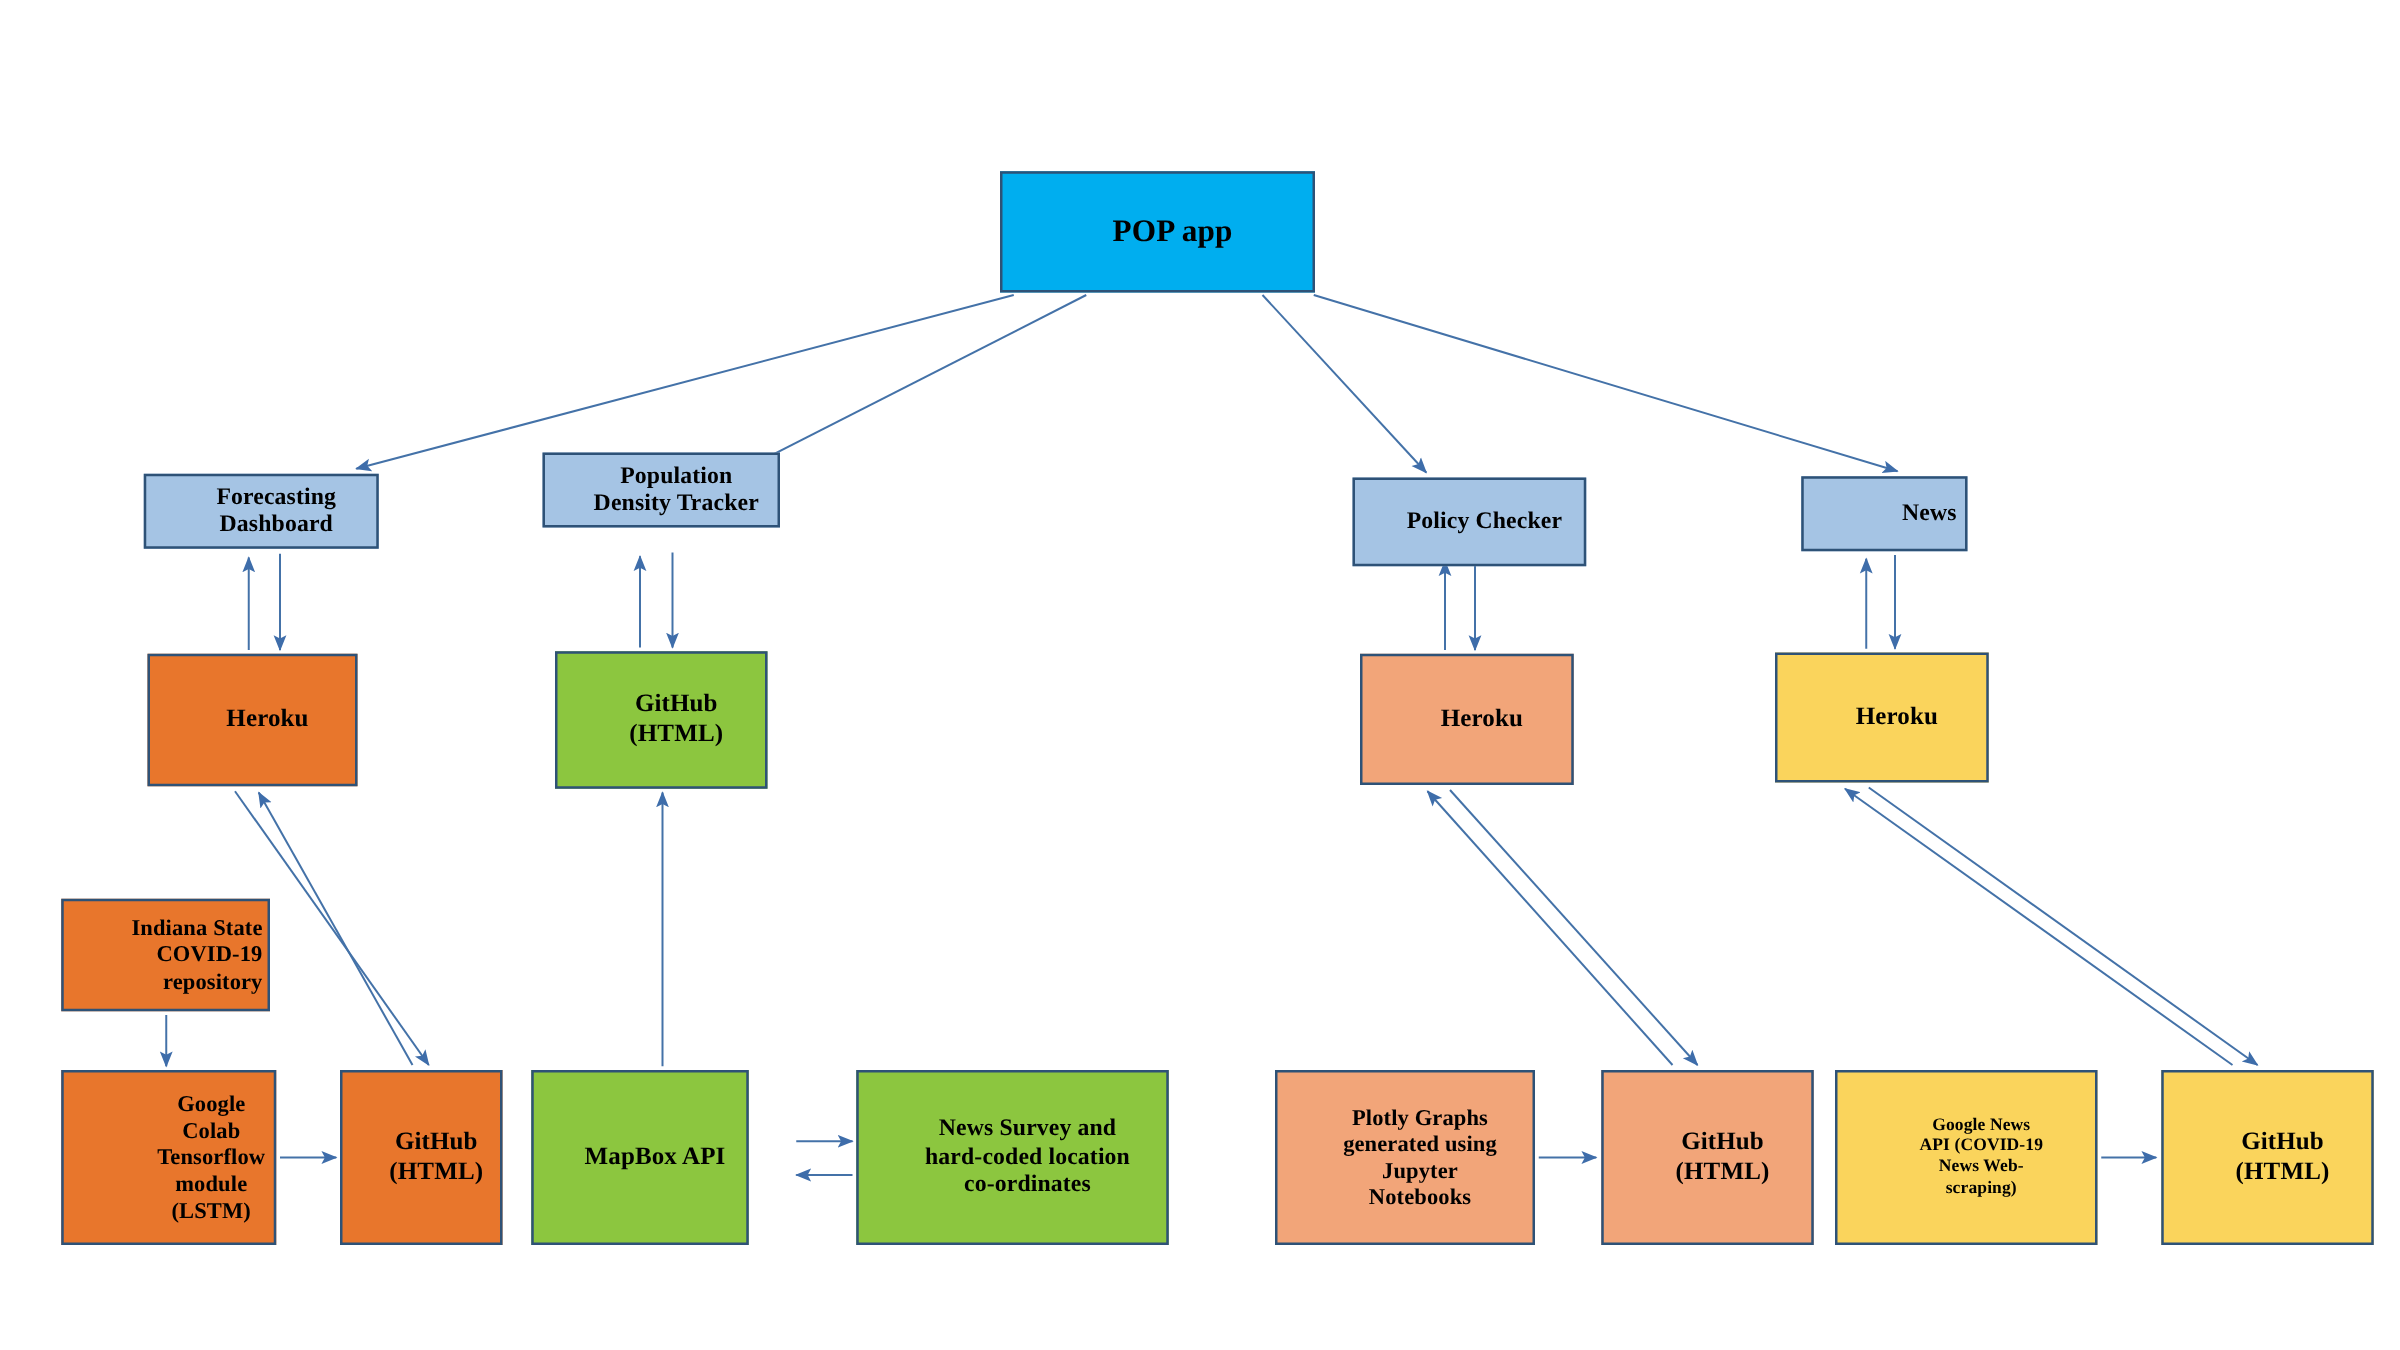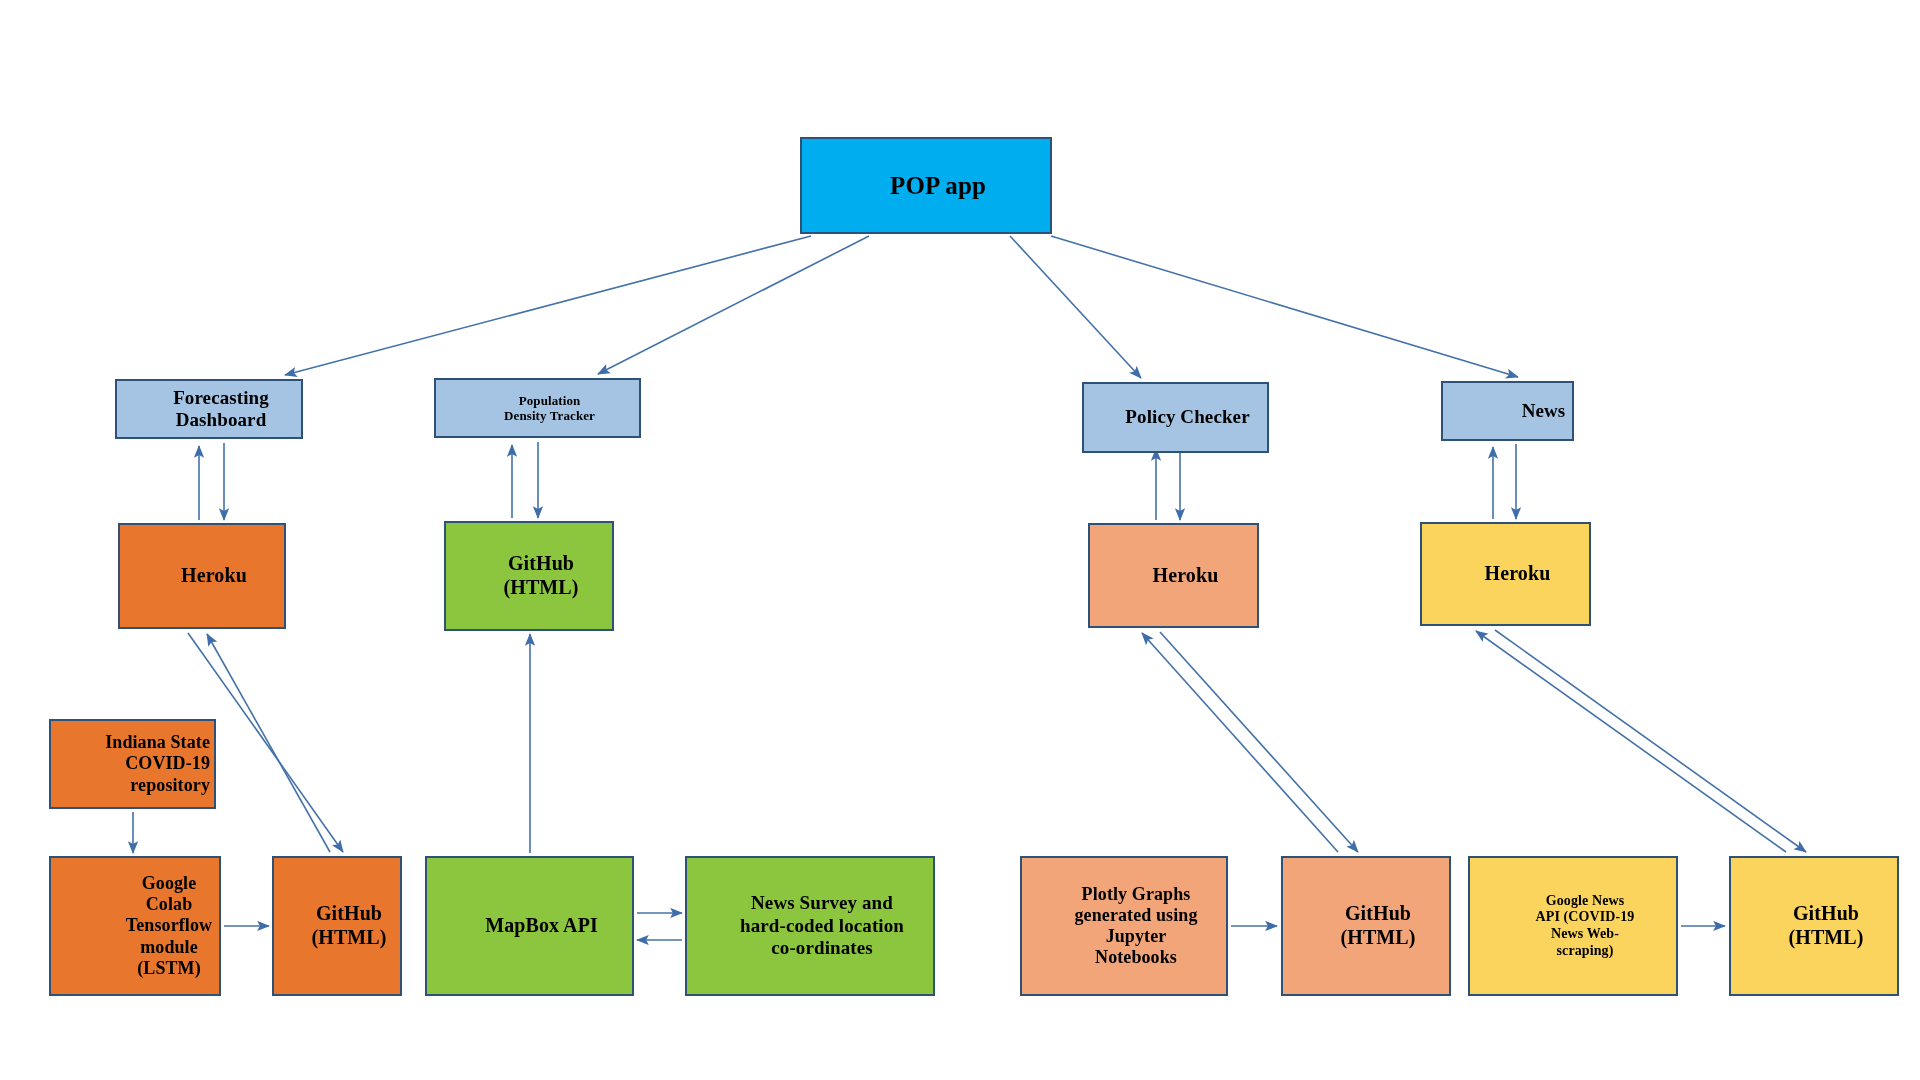--- a/index.html
+++ b/index.html
@@ -59,21 +59,21 @@
       </g>
   </svg>
   <div id="node-group">
       <div class="node c-pop" style="left: 800px; top: 137px; width: 252px; height: 97px; font-size: 25px;">
         <span class="lbl">POP app</span>
       </div>
       <div class="node c-module" style="left: 115px; top: 379px; width: 188px; height: 60px; font-size: 19px;">
         <span class="lbl">Forecasting
 Dashboard</span>
       </div>
-      <div class="node c-module" style="left: 434px; top: 378px; width: 207px; height: 60px; font-size: 13px;">
+      <div class="node c-module" style="left: 434px; top: 362px; width: 190px; height: 60px; font-size: 19px;">
         <span class="lbl">Population
 Density Tracker</span>
       </div>
       <div class="node c-module" style="left: 1082px; top: 382px; width: 187px; height: 71px; font-size: 19px;">
         <span class="lbl">Policy Checker</span>
       </div>
       <div class="node c-module" style="left: 1441px; top: 381px; width: 133px; height: 60px; font-size: 19px; padding-left: 48px;">
         <span class="lbl">News</span>
       </div>
       <div class="node c-orange" style="left: 118px; top: 523px; width: 168px; height: 106px; font-size: 20px;">
@@ -97,21 +97,21 @@
       <div class="node c-orange" style="left: 49px; top: 856px; width: 172px; height: 140px; font-size: 18px; padding-left: 44px;">
         <span class="lbl">Google Colab
 Tensorflow
 module
 (LSTM)</span>
       </div>
       <div class="node c-orange" style="left: 272px; top: 856px; width: 130px; height: 140px; font-size: 20px;">
         <span class="lbl">GitHub
 (HTML)</span>
       </div>
-      <div class="node c-green" style="left: 425px; top: 856px; width: 209px; height: 140px; font-size: 20px;">
+      <div class="node c-green" style="left: 425px; top: 856px; width: 174px; height: 140px; font-size: 20px;">
         <span class="lbl">MapBox API</span>
       </div>
       <div class="node c-green" style="left: 685px; top: 856px; width: 250px; height: 140px; font-size: 19px;">
         <span class="lbl">News Survey and
 hard-coded location
 co-ordinates</span>
       </div>
       <div class="node c-salmon" style="left: 1020px; top: 856px; width: 208px; height: 140px; font-size: 18px;">
         <span class="lbl">Plotly Graphs
 generated using

